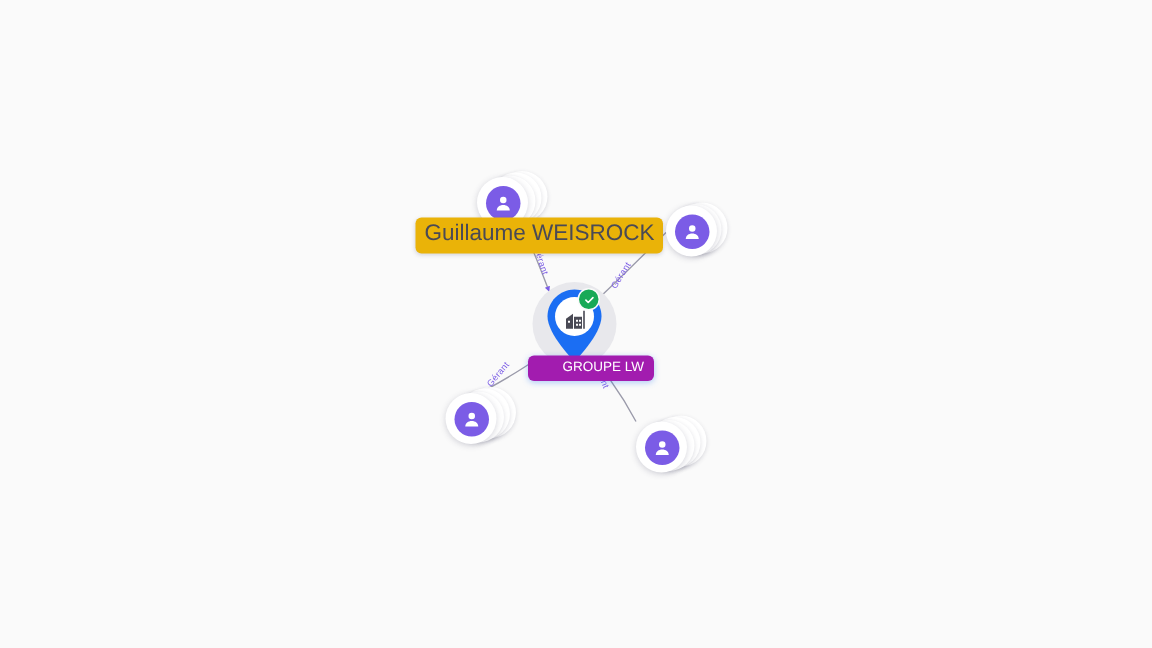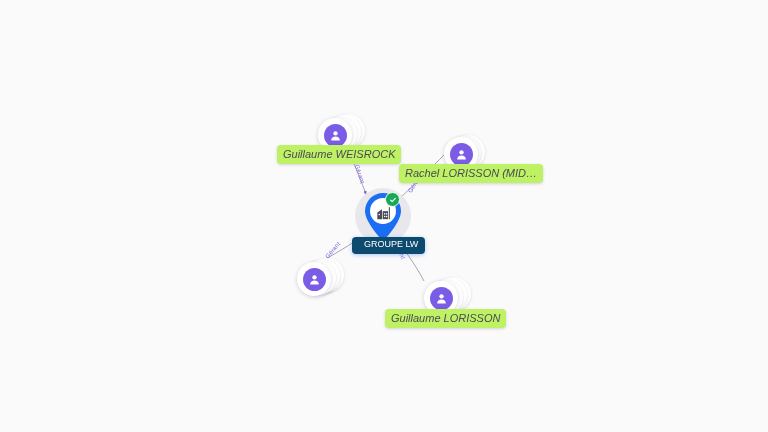--- a/index.html
+++ b/index.html
@@ -73,30 +73,29 @@
     background: #7b5ce6;
     display: flex;
     align-items: center;
     justify-content: center;
   }
   .avatar-circle svg { display: block; }
 
   
   .name-pill {
     position: absolute;
-    background: #bef264;
+    background: #eab308;
     border-radius: 4px;
     padding: 3px 6px 4px 6px;
-    font-size: 11px;
+    font-size: 15px;
     color: #4a4a55;
     white-space: nowrap;
     box-shadow: 0 1px 3px rgba(60,60,90,0.20);
     font-family: "Liberation Sans", sans-serif;
     line-height: 1.1;
-    font-style: italic;
   }
 
   
   #company-node {
     position: absolute;
     width: 62px;
     height: 62px;
   }
   .company-halo {
     position: absolute;
@@ -125,24 +124,24 @@
     background: #18a957;
     border: 1.4px solid #fafafa;
     display: flex;
     align-items: center;
     justify-content: center;
   }
   .company-badge svg { display: block; }
 
   #company-pill {
     position: absolute;
-    background: #0c4a6e;
+    background: #a21caf;
     color: #ffffff;
     border-radius: 4px;
-    padding: 3px 7px 4px 12px;
+    padding: 3px 7px 4px 23px;
     font-size: 9px;
     white-space: nowrap;
     box-shadow: 0 1px 4px rgba(27,110,243,0.35);
     font-family: "Liberation Sans", sans-serif;
     line-height: 1.1;
   }
 </style>
 </head>
 <body>
 
@@ -189,21 +188,20 @@
     <div class="stack-card" style="left:3px; top:-1px;"></div>
     <div class="avatar-card">
       <div class="avatar-circle">
         <svg width="13" height="13" viewBox="0 0 24 24" fill="#ffffff">
           <circle cx="12" cy="8" r="4"></circle>
           <path d="M4 21c0-4.4 3.6-7 8-7s8 2.6 8 7z"></path>
         </svg>
       </div>
     </div>
   </div>
-  <div class="name-pill" style="left:399px; top:164px;">Rachel LORISSON (MID…</div>
 
   <div class="person-node" style="left:297px; top:262px;">
     <div class="stack-card" style="left:13px; top:-4px;"></div>
     <div class="stack-card" style="left:9px; top:-3px;"></div>
     <div class="stack-card" style="left:5px; top:-1px;"></div>
     <div class="avatar-card">
       <div class="avatar-circle">
         <svg width="13" height="13" viewBox="0 0 24 24" fill="#ffffff">
           <circle cx="12" cy="8" r="4"></circle>
           <path d="M4 21c0-4.4 3.6-7 8-7s8 2.6 8 7z"></path>
@@ -218,21 +216,20 @@
     <div class="stack-card" style="left:5px; top:-1px;"></div>
     <div class="avatar-card">
       <div class="avatar-circle">
         <svg width="13" height="13" viewBox="0 0 24 24" fill="#ffffff">
           <circle cx="12" cy="8" r="4"></circle>
           <path d="M4 21c0-4.4 3.6-7 8-7s8 2.6 8 7z"></path>
         </svg>
       </div>
     </div>
   </div>
-  <div class="name-pill" style="left:385px; top:309px;">Guillaume LORISSON</div>
 
   <div id="company-node" style="left:352px; top:188px;">
     <div class="company-halo"></div>
     <div class="pin-wrap">
       <svg width="42" height="52" viewBox="0 0 42 52">
         <path d="M21 2 C11.1 2 3 10.1 3 20 C3 32 21 50 21 50 C21 50 39 32 39 20 C39 10.1 30.9 2 21 2 Z" fill="#1b6ef3"></path>
         <circle cx="21" cy="20" r="13" fill="#ffffff"></circle>
       </svg>
     </div>
     <div style="position:absolute; left:24px; top:17px;">

